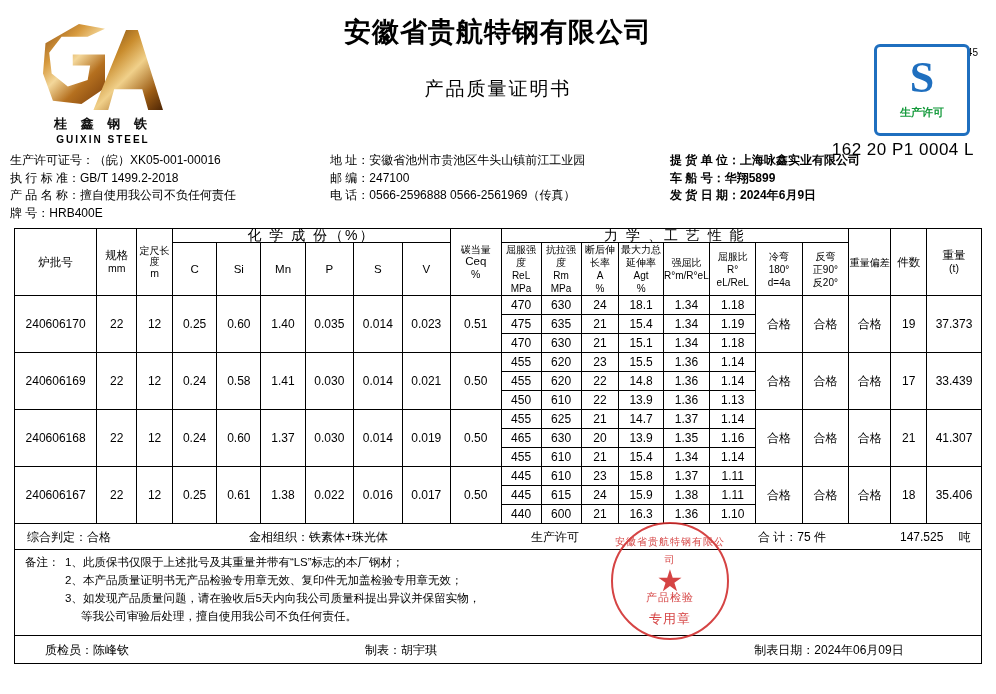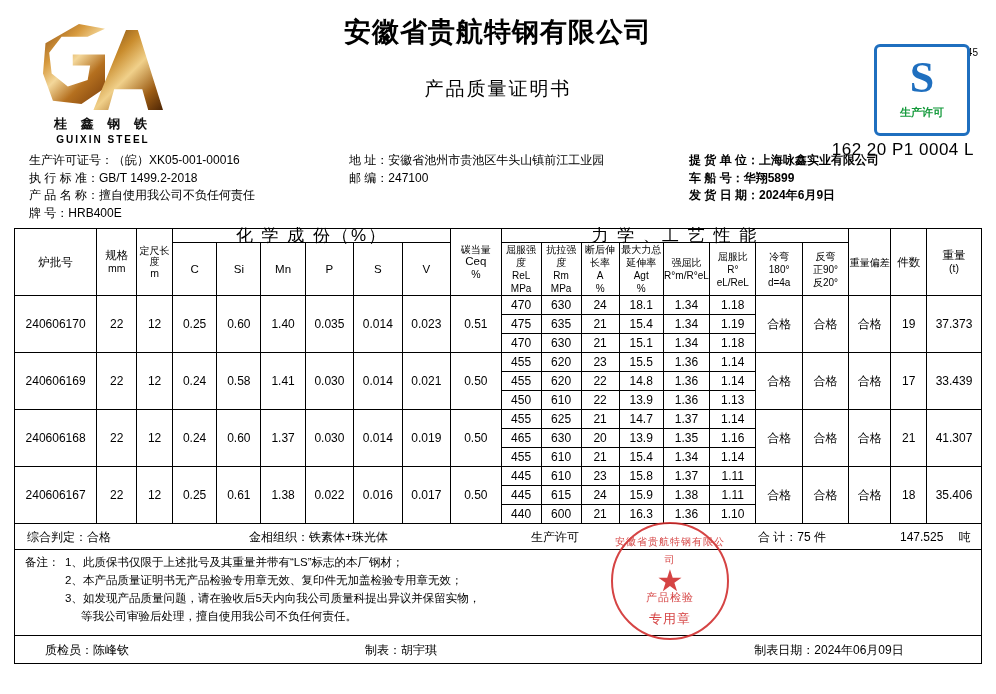--- a/index.html
+++ b/index.html
@@ -152,21 +152,21 @@
   }
 
   
   .info {
     display: flex;
     font-size: 12px;
     padding: 2px 8px 2px 10px;
     line-height: 17.5px;
   }
   .info-col { }
-  .info-col.c1 { width: 320px; margin-left: 19px; }
+  .info-col.c1 { width: 320px; }
   .info-col.c2 { width: 340px; }
   .info-col.c3 { flex: 1; font-weight: bold; }
   .info-row { white-space: nowrap; }
   .lbl { display: inline-block; }
 
   
   table.main {
     border-collapse: collapse;
     width: 968px;
     margin: 4px auto 0 auto;
@@ -176,21 +176,21 @@
   table.main th, table.main td {
     border: 1px solid #000;
     text-align: center;
     vertical-align: middle;
     padding: 0;
   }
   table.main th {
     font-weight: normal;
     line-height: 13px;
   }
-  .hdr-group { font-size: 17px; letter-spacing: 2px; margin-left: 32px; }
+  .hdr-group { font-size: 14px; letter-spacing: 2px; margin-left: 32px; }
   .hdr-unit { font-size: 10.5px; }
   td.data { height: 18px; font-size: 12px; }
   .small { font-size: 10px; line-height: 11px; }
 
   
   .foot-row {
     width: 968px;
     margin: 0 auto;
     border: 1px solid #000;
     border-top: none;
@@ -307,20 +307,21 @@
   <div class="info">
     <div class="info-col c1">
       <div class="info-row"><span class="lbl">生产许可证号：</span><span>（皖）XK05-001-00016</span></div>
       <div class="info-row"><span class="lbl">执  行  标  准：</span><span>GB/T 1499.2-2018</span></div>
       <div class="info-row"><span class="lbl">产  品  名  称：</span><span>擅自使用我公司不负任何责任</span></div>
       <div class="info-row"><span class="lbl">牌       号：</span><span>HRB400E</span></div>
     </div>
     <div class="info-col c2">
       <div class="info-row"><span class="lbl">地    址：</span><span>安徽省池州市贵池区牛头山镇前江工业园</span></div>
       <div class="info-row"><span class="lbl">邮    编：</span><span>247100</span></div>
+      <div class="info-row"><span class="lbl">电    话：</span><span>0566-2596888   0566-2561969（传真）</span></div>
     </div>
     <div class="info-col c3">
       <div class="info-row"><span class="lbl">提 货 单 位：</span><span>上海咏鑫实业有限公司</span></div>
       <div class="info-row"><span class="lbl">车  船  号：</span><span>华翔5899</span></div>
       <div class="info-row"><span class="lbl">发 货 日 期：</span><span>2024年6月9日</span></div>
     </div>
   </div>
 
   <table class="main">
     <colgroup>

